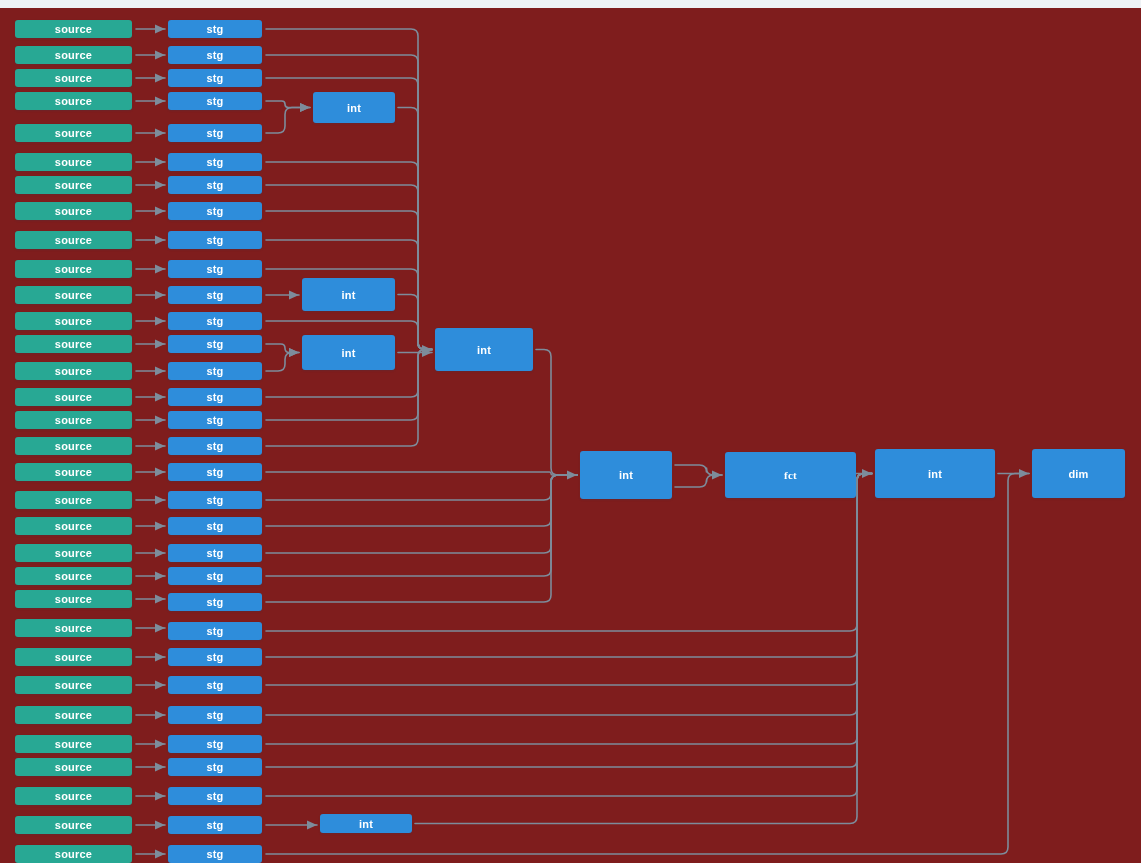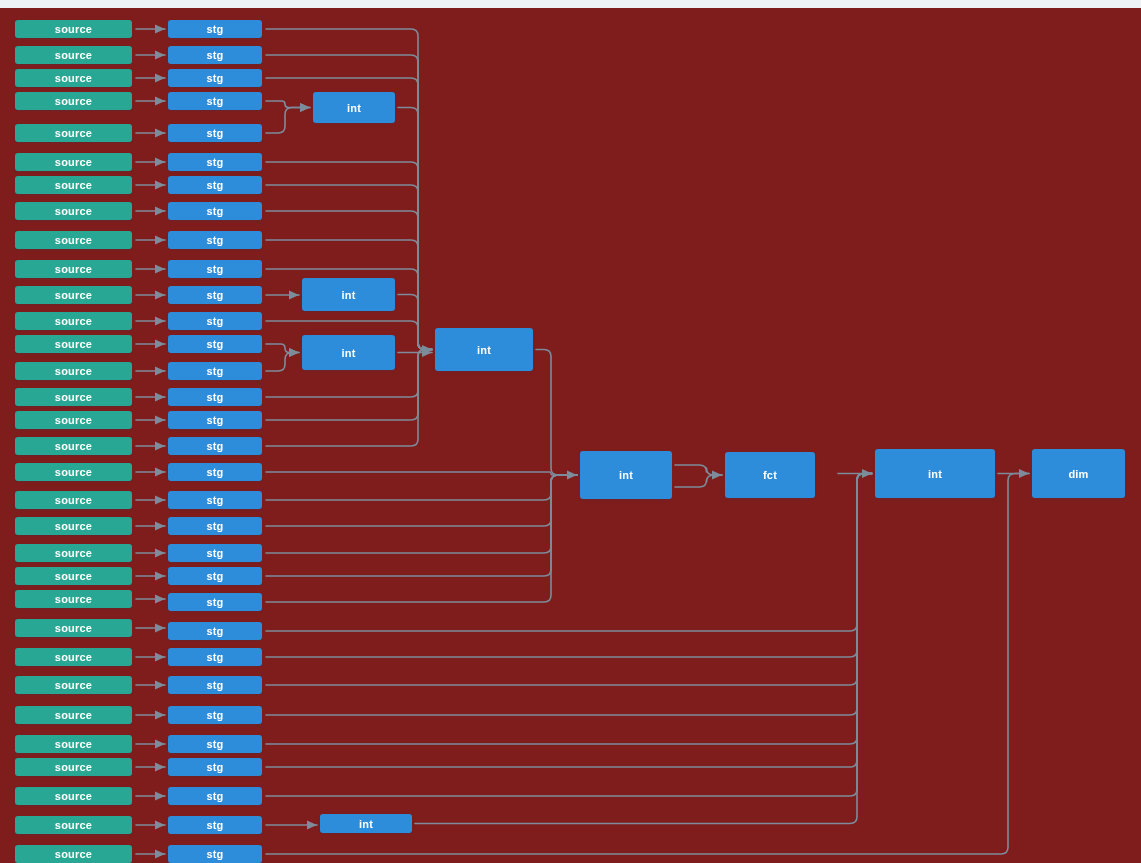--- a/index.html
+++ b/index.html
@@ -203,17 +203,17 @@
       <div class="node stg" style="left: 168px; top: 779px; width: 94px; height: 18px;">stg</div>
       <div class="node stg" style="left: 168px; top: 808px; width: 94px; height: 18px;">stg</div>
       <div class="node stg" style="left: 168px; top: 837px; width: 94px; height: 18px;">stg</div>
       <div class="node int" style="left: 313px; top: 84px; width: 82px; height: 31px;">int</div>
       <div class="node int" style="left: 302px; top: 270px; width: 93px; height: 33px;">int</div>
       <div class="node int" style="left: 302px; top: 327px; width: 93px; height: 35px;">int</div>
       <div class="node int" style="left: 435px; top: 320px; width: 98px; height: 43px;">int</div>
       <div class="node int" style="left: 580px; top: 443px; width: 92px; height: 48px;">int</div>
       <div class="node int" style="left: 875px; top: 441px; width: 120px; height: 49px;">int</div>
       <div class="node int" style="left: 320px; top: 806px; width: 92px; height: 19px;">int</div>
-      <div class="node fct" style="left: 725px; top: 444px; width: 90px; height: 46px;">fct</div>
+      <div class="node fct" style="left: 725px; top: 444px; width: 131px; height: 46px; font-family: Liberation Serif, serif;">fct</div>
       <div class="node dim" style="left: 1032px; top: 441px; width: 93px; height: 49px;">dim</div>
     </div>
 
 </div>
 
 </body></html>

